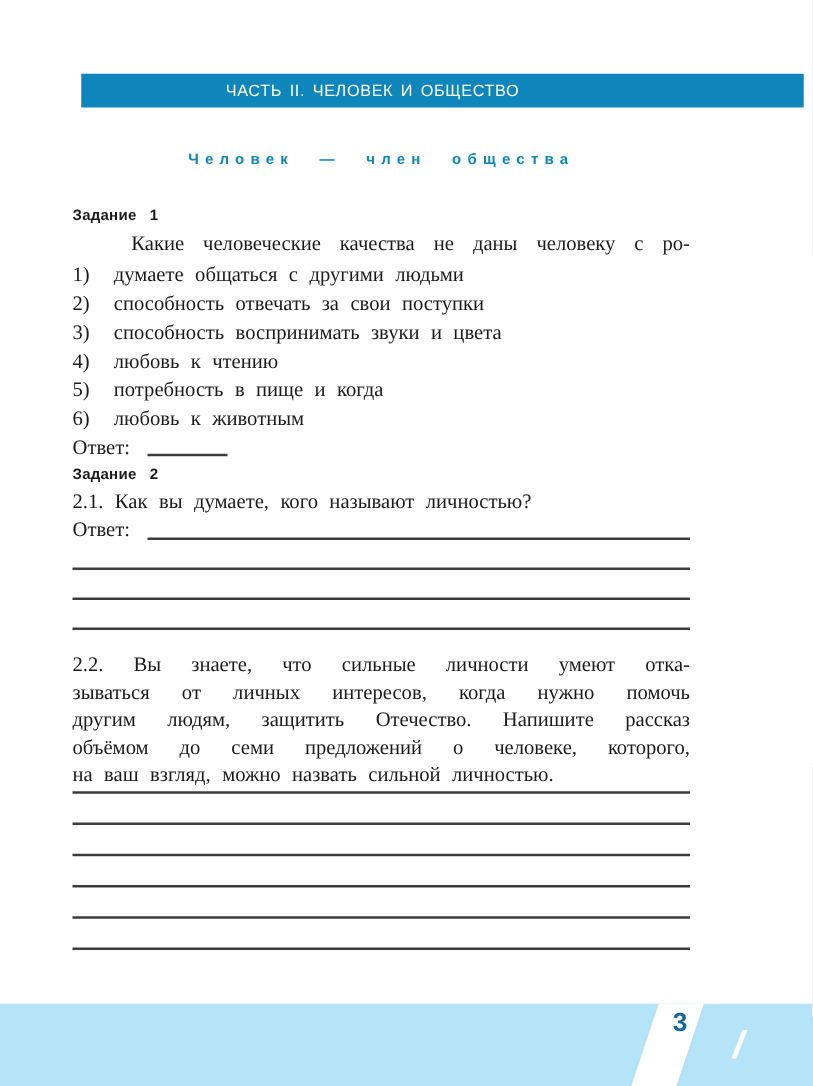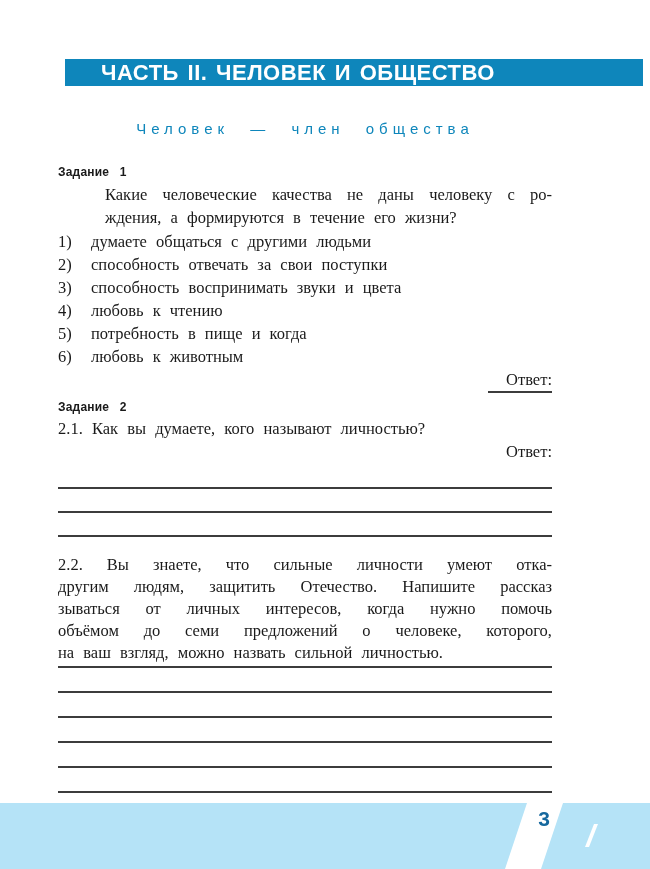--- a/index.html
+++ b/index.html
@@ -10,46 +10,46 @@
   }
   
   .banner {
     position:absolute; left:65px; top:59px; width:578px; height:27px;
     background:var(--banner-blue,#0e86bb);
     display:flex; align-items:center; justify-content:center;
     box-sizing:border-box; padding-right:112px;
   }
   .banner span {
     color:#ffffff; font-family:"Liberation Sans", sans-serif;
-    font-weight:bold; font-size:22px; letter-spacing:0.5px; word-spacing:2px;
+    font-weight:normal; font-size:13px; letter-spacing:0.5px; word-spacing:2px;
     white-space:nowrap;
   }
   
   .sec-heading {
     position:absolute; left:58px; top:120px; width:494px;
     text-align:center; color:var(--heading-blue,#0e86bb);
-    font-family:"Liberation Sans", sans-serif; font-weight:normal;
-    font-size:15px; letter-spacing:5px; word-spacing:12px; white-space:nowrap;
+    font-family:"Liberation Sans", sans-serif; font-weight:bold;
+    font-size:12px; letter-spacing:5px; word-spacing:12px; white-space:nowrap;
   }
   .content {
     position:absolute; left:58px; top:162px; width:494px;
     font-size:16.5px; line-height:22.5px; word-spacing:5px;
   }
   .task-title {
     font-family:"Liberation Sans", sans-serif; font-weight:bold;
     font-size:12px; line-height:20px; word-spacing:7px; letter-spacing:0.2px;
   }
   .para { margin-top:2px;margin-left:47px; }
   .jline { text-align:justify; text-align-last:justify; }
   .jline-last { text-align:left; }
   .options { margin-top:1px; }
   .option-row { display:flex; line-height:23px; }
   .option-num { width:33px; flex:0 0 33px; }
   .option-text { flex:1; }
-  .answer-row { display:flex; line-height:23px; align-items:flex-end;flex-direction:column; }
+  .answer-row { display:flex; line-height:23px; align-items:flex-end; }
   .answer-label { flex:0 0 auto; }
   .answer-rule-short {
     flex:0 0 auto; width:64px; margin-left:14px; margin-bottom:4px;
     border-bottom:2px solid var(--rule-color,#3c3c3c);
   }
   .answer-rule-long {
     flex:1 1 auto; margin-left:14px; margin-bottom:3px;
     border-bottom:2px solid var(--rule-color,#3c3c3c);
   }
   .t2-title { }
@@ -86,21 +86,20 @@
     <span>ЧАСТЬ II. ЧЕЛОВЕК И ОБЩЕСТВО</span>
   </div>
 
   <div class="sec-heading">Человек — член общества</div>
 
   <div class="content">
 
     <div class="task-title">Задание 1</div>
     <div class="para">
       <div class="jline">Какие человеческие качества не даны человеку с ро-</div>
-      <div class="jline-last">ждения, а формируются в течение его жизни?</div>
     </div>
 
     <div class="options">
       <div class="option-row">
         <span class="option-num">1)</span>
         <span class="option-text">думаете общаться с другими людьми</span>
       </div>
       <div class="option-row">
         <span class="option-num">2)</span>
         <span class="option-text">способность отвечать за свои поступки</span>
@@ -136,22 +135,22 @@
       <span class="answer-rule-long"></span>
     </div>
     <div class="rules-after-answer">
         <div class="rule-line"></div>
         <div class="rule-line"></div>
         <div class="rule-line"></div>
       </div>
 
     <div class="q22">
       <div class="jline">2.2. Вы знаете, что сильные личности умеют отка-</div>
+      <div class="jline">зываться от личных интересов, когда нужно помочь</div>
       <div class="jline">другим людям, защитить Отечество. Напишите рассказ</div>
-      <div class="jline">зываться от личных интересов, когда нужно помочь</div>
       <div class="jline">объёмом до семи предложений о человеке, которого,</div>
       <div class="jline-last">на ваш взгляд, можно назвать сильной личностью.</div>
     </div>
     <div class="rules-q22">
         <div class="rule-line"></div>
         <div class="rule-line"></div>
         <div class="rule-line"></div>
         <div class="rule-line"></div>
         <div class="rule-line"></div>
         <div class="rule-line"></div>

